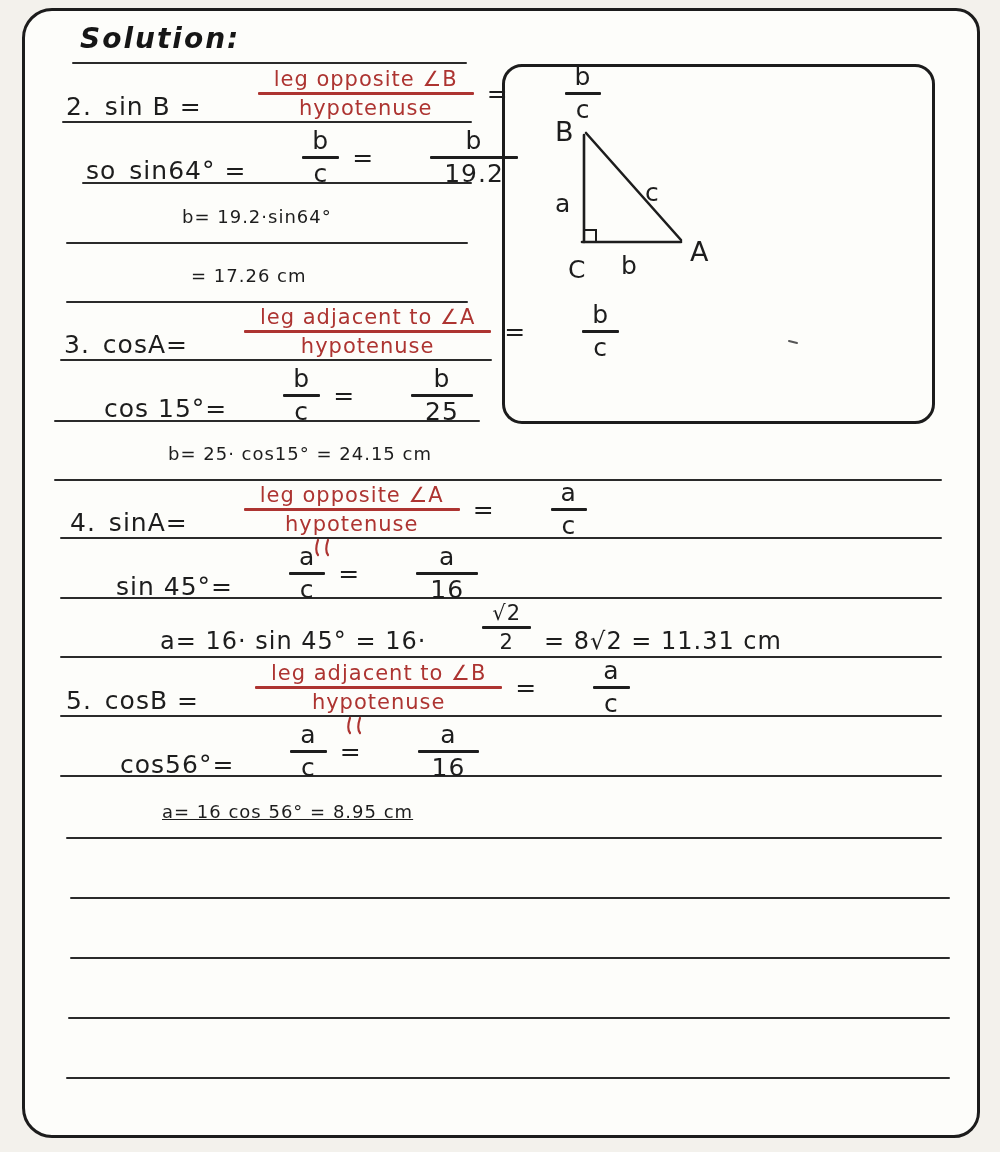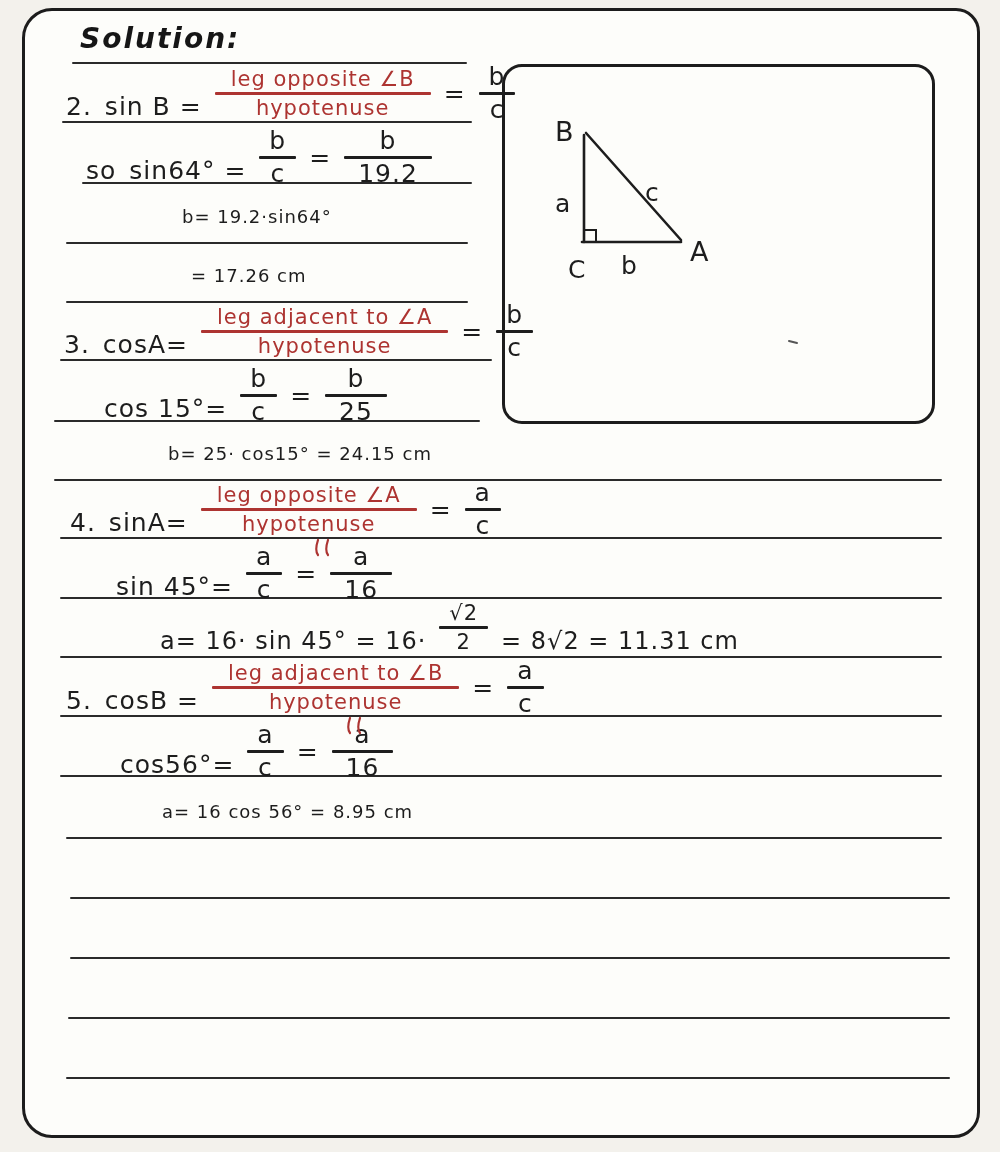--- a/index.html
+++ b/index.html
@@ -17,21 +17,21 @@
   }
   .rule{
     position:absolute;height:2px;background:#2a2a2a;z-index:1;border-radius:1px;
   }
   .row{
     position:absolute;display:flex;align-items:center;gap:13px;
     color:#1d1d1d;font-size:25px;letter-spacing:1px;white-space:nowrap;z-index:3;
   }
   .row .tok{display:inline-block;}
   .low{transform:translateY(13px);}
-  .frac{display:inline-flex;flex-direction:column;align-items:center;line-height:1.05;}
+  .frac{display:inline-flex;flex-direction:column;align-items:center;line-height:1.05;margin-left:43px;}
   .frac .num,.frac .den{padding:0 10px;}
   .frac .bar{align-self:stretch;height:3px;background:#1d1d1d;margin:2px 0;border-radius:1px;}
   .frac.red{color:#ad3431;font-size:21px;letter-spacing:1px;}
   .frac.red .num,.frac.red .den{padding:0 16px;}
   .frac.red .bar{background:#ad3431;}
   .frac.wide .num,.frac.wide .den{padding:0 14px;}
   .heading{
     position:absolute;left:80px;top:22px;z-index:3;
     font-size:28px;font-weight:bold;font-style:italic;
     color:#161616;letter-spacing:2px;
@@ -210,21 +210,21 @@
     <span class="den">c</span>
   </span>
   <span class="tok">=</span>
   <span class="frac wide">
     <span class="num">a</span>
     <span class="bar"></span>
     <span class="den">16</span>
   </span>
 </div>
 
-<div class="row plain" style="left:162px;top:801px;">
+<div class="row plain" style="left:162px;top:801px;text-decoration:underline;">
   <span class="tok">a= 16 cos 56° = 8.95 cm</span>
 </div>
 
 <svg class="scribble" style="left:312px;top:538px;" width="30" height="20" viewBox="0 0 30 20">
   <path d="M6 2 C4 8 3 13 6 17" stroke="#ad3431" stroke-width="2.2" fill="none" stroke-linecap="round"></path>
   <path d="M16 2 C14 8 13 13 16 17" stroke="#ad3431" stroke-width="2.2" fill="none" stroke-linecap="round"></path>
 </svg>
 <svg class="scribble" style="left:344px;top:716px;" width="30" height="20" viewBox="0 0 30 20">
   <path d="M6 2 C4 8 3 13 6 17" stroke="#ad3431" stroke-width="2.2" fill="none" stroke-linecap="round"></path>
   <path d="M16 2 C14 8 13 13 16 17" stroke="#ad3431" stroke-width="2.2" fill="none" stroke-linecap="round"></path>

